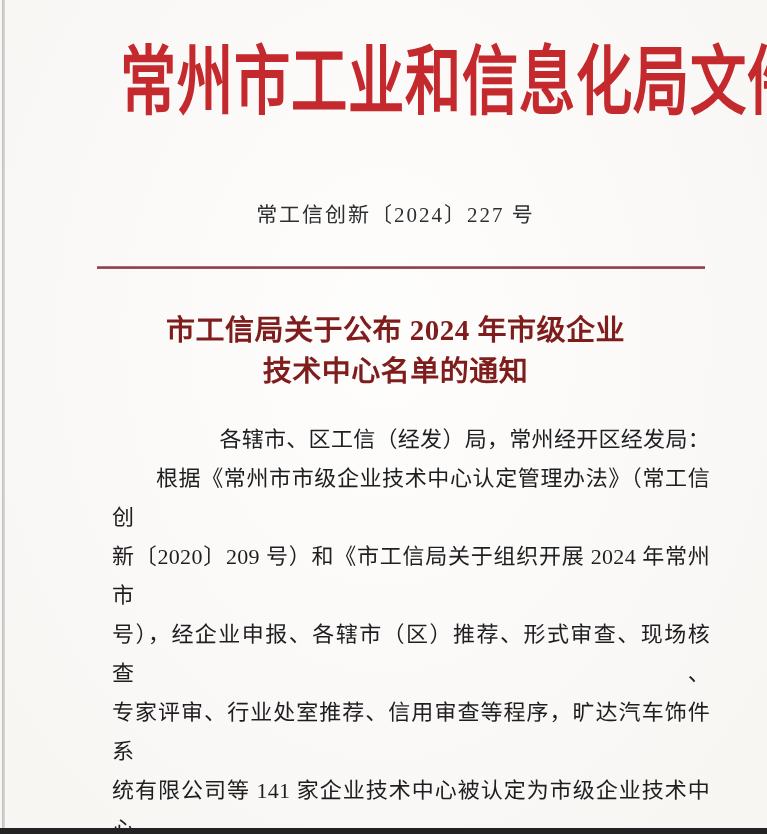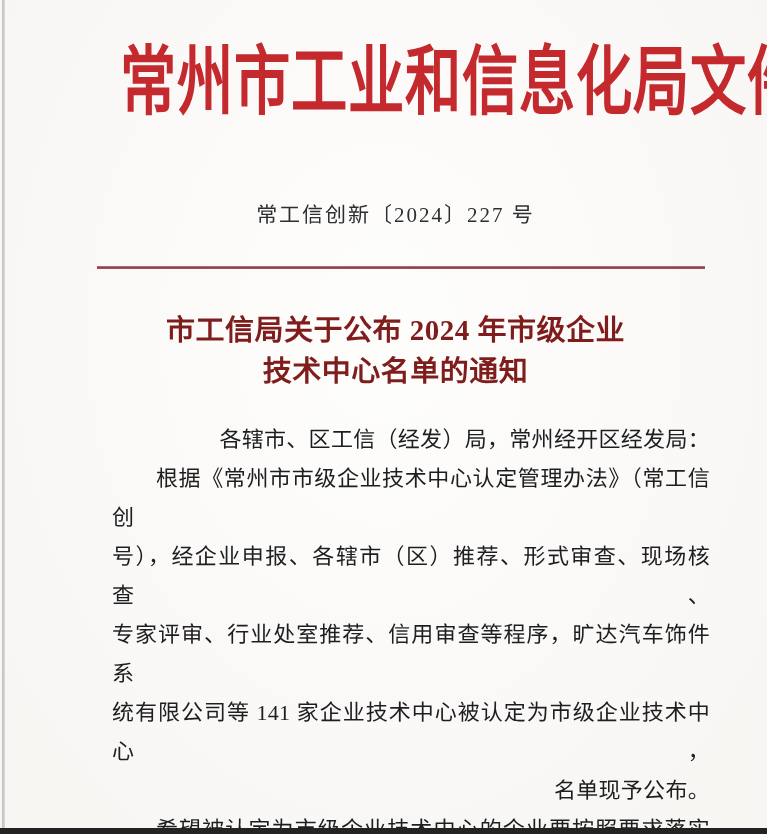--- a/index.html
+++ b/index.html
@@ -135,20 +135,21 @@
   <div class="red-rule"></div>
 
   <div class="notice-title">
     <span class="title-line">市工信局关于公布 2024 年市级企业</span><br>
     <span class="title-line">技术中心名单的通知</span>
   </div>
 
   <div class="body-text">
     <span class="body-line">各辖市、区工信（经发）局，常州经开区经发局：</span>
     <span class="body-line fill indent">根据《常州市市级企业技术中心认定管理办法》（常工信创</span>
+    <span class="body-line fill">新〔2020〕209 号）和《市工信局关于组织开展 2024 年常州市</span>
     <span class="body-line fill">号），经企业申报、各辖市（区）推荐、形式审查、现场核查、</span>
     <span class="body-line fill">专家评审、行业处室推荐、信用审查等程序，旷达汽车饰件系</span>
     <span class="body-line fill">统有限公司等 141 家企业技术中心被认定为市级企业技术中心，</span>
     <span class="body-line">名单现予公布。</span>
     <span class="body-line fill indent">希望被认定为市级企业技术中心的企业要按照要求落实好</span>
 
   </div>
 
   <div class="scan-bottom-edge"></div>
 

